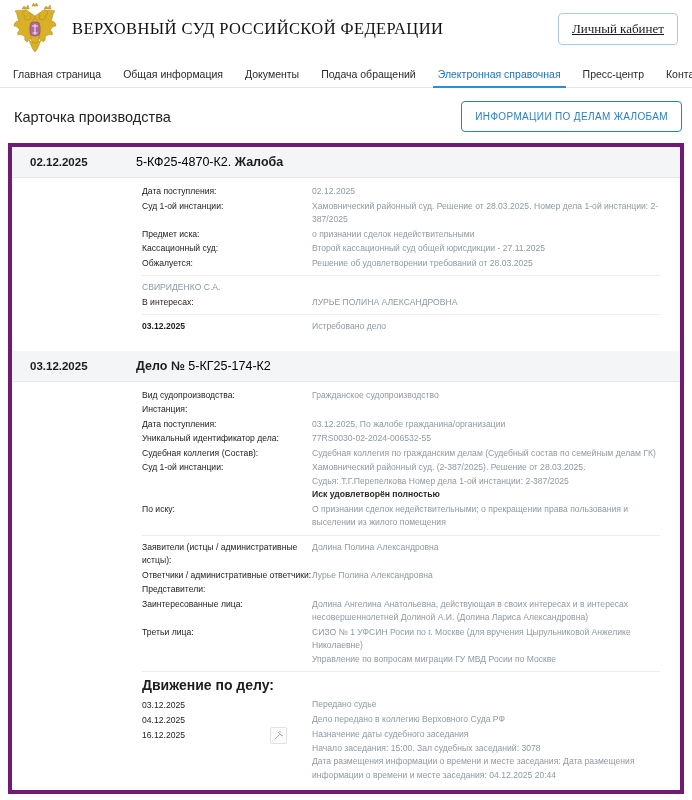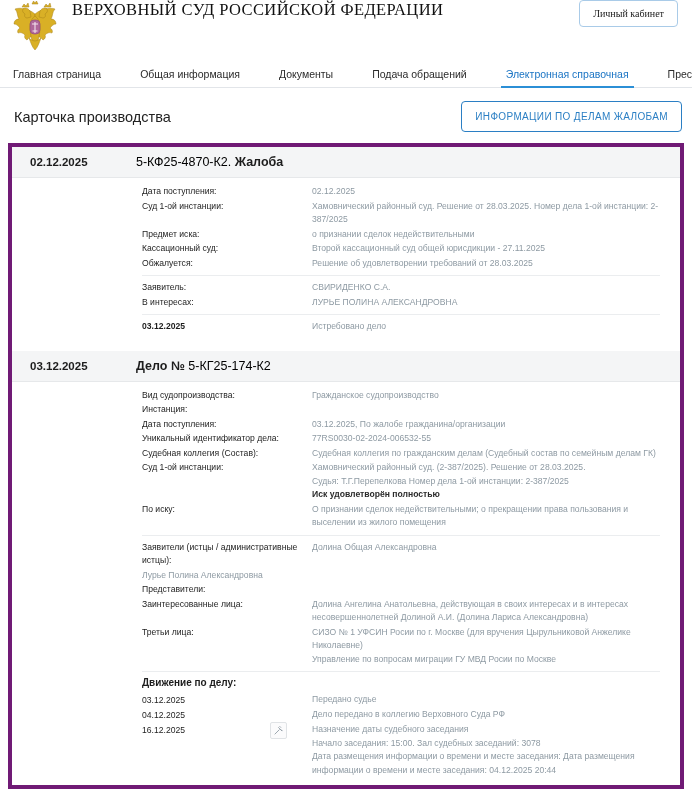--- a/index.html
+++ b/index.html
@@ -7,21 +7,21 @@
     margin: 0; padding: 0;
     width: 692px; height: 800px;
     background: #ffffff;
     font-family: "Liberation Sans", "DejaVu Sans", sans-serif;
     overflow: hidden;
   }
 
   
   .site-header {
     display: flex;
-    align-items: flex-start;
+    align-items: center;
     height: 58px;
     padding: 0 14px 0 8px;
     background: #ffffff;
   }
   .emblem {
     width: 54px; height: 54px;
     flex: 0 0 54px;
     display: block;
   }
   .site-title {
@@ -31,32 +31,33 @@
     color: #111111;
     margin-left: 10px;
     white-space: nowrap;
     flex: 1 1 auto;
   }
   .account-btn {
     border: 1px solid #a9cbe8;
     border-radius: 4px;
     background: #ffffff;
     color: #1a1a1a;
-    font-size: 10px;
+    font-size: 13px;
     padding: 7px 13px;
     white-space: nowrap;
     cursor: pointer;
     font-family: "Liberation Serif", "DejaVu Serif", serif;
+    text-decoration: underline;
   }
 
   
   .nav-bar {
     display: flex;
     align-items: flex-end;
-    gap: 17px;
+    gap: 0;
     padding: 0 8px;
     height: 30px;
     border-bottom: 1px solid #e2e5e9;
     background: #ffffff;
   }
   .nav-item {
     font-size: 10.5px;
     color: #2b2b2b;
     padding: 0 11px 8px 11px;
     white-space: nowrap;
@@ -180,21 +181,21 @@
     width: 17px; height: 17px;
     border: 1px solid #e0e3e6;
     border-radius: 2px;
     background: #fbfbfc;
     display: inline-flex;
     align-items: center;
     justify-content: center;
     margin-top: -1px;
   }
   .sect-title {
-    font-size: 10px;
+    font-size: 14px;
     font-weight: bold;
     color: #1d1d1d;
     padding: 0 0 5px 130px;
   }
   .block-gap { height: 9px; }
 </style>
 </head>
 <body>
 
 <div class="site-header">
@@ -271,21 +272,20 @@
           <span class="valcell">Второй кассационный суд общей юрисдикции - 27.11.2025</span>
         </div>
         <div class="row-wrap">
           <span class="lblcell">Обжалуется:</span>
           <span class="valcell">Решение об удовлетворении требований от 28.03.2025</span>
         </div>
 
         <div class="sep"></div>
 
         <div class="row-wrap">
-          <span class="lblcell">Заявитель:</span>
           <span class="valcell">СВИРИДЕНКО С.А.</span>
         </div>
         <div class="row-wrap">
           <span class="lblcell">В интересах:</span>
           <span class="valcell">ЛУРЬЕ ПОЛИНА АЛЕКСАНДРОВНА</span>
         </div>
 
         <div class="sep"></div>
 
         <div class="row-wrap">
@@ -338,23 +338,24 @@
 
         <div class="row-wrap">
           <span class="lblcell">По иску:</span>
           <span class="valcell">О признании сделок недействительными; о прекращении права пользования и выселении из жилого помещения</span>
         </div>
 
         <div class="sep"></div>
 
         <div class="row-wrap">
           <span class="lblcell">Заявители (истцы / административные истцы):</span>
-          <span class="valcell">Долина Общая Александровна</span>
-        </div>
-        <div class="row-wrap">
+          <span class="valcell">Долина Полина Александровна</span>
+        </div>
+        <div class="row-wrap">
+          <span class="lblcell">Ответчики / административные ответчики:</span>
           <span class="valcell">Лурье Полина Александровна</span>
         </div>
 
         <div class="row-wrap">
           <span class="lblcell">Представители:</span>
         </div>
 
         <div class="row-wrap">
           <span class="lblcell">Заинтересованные лица:</span>
           <span class="valcell">Долина Ангелина Анатольевна, действующая в своих интересах и в интересах несовершеннолетней Долиной А.И.  (Долина Лариса Александровна)</span>

